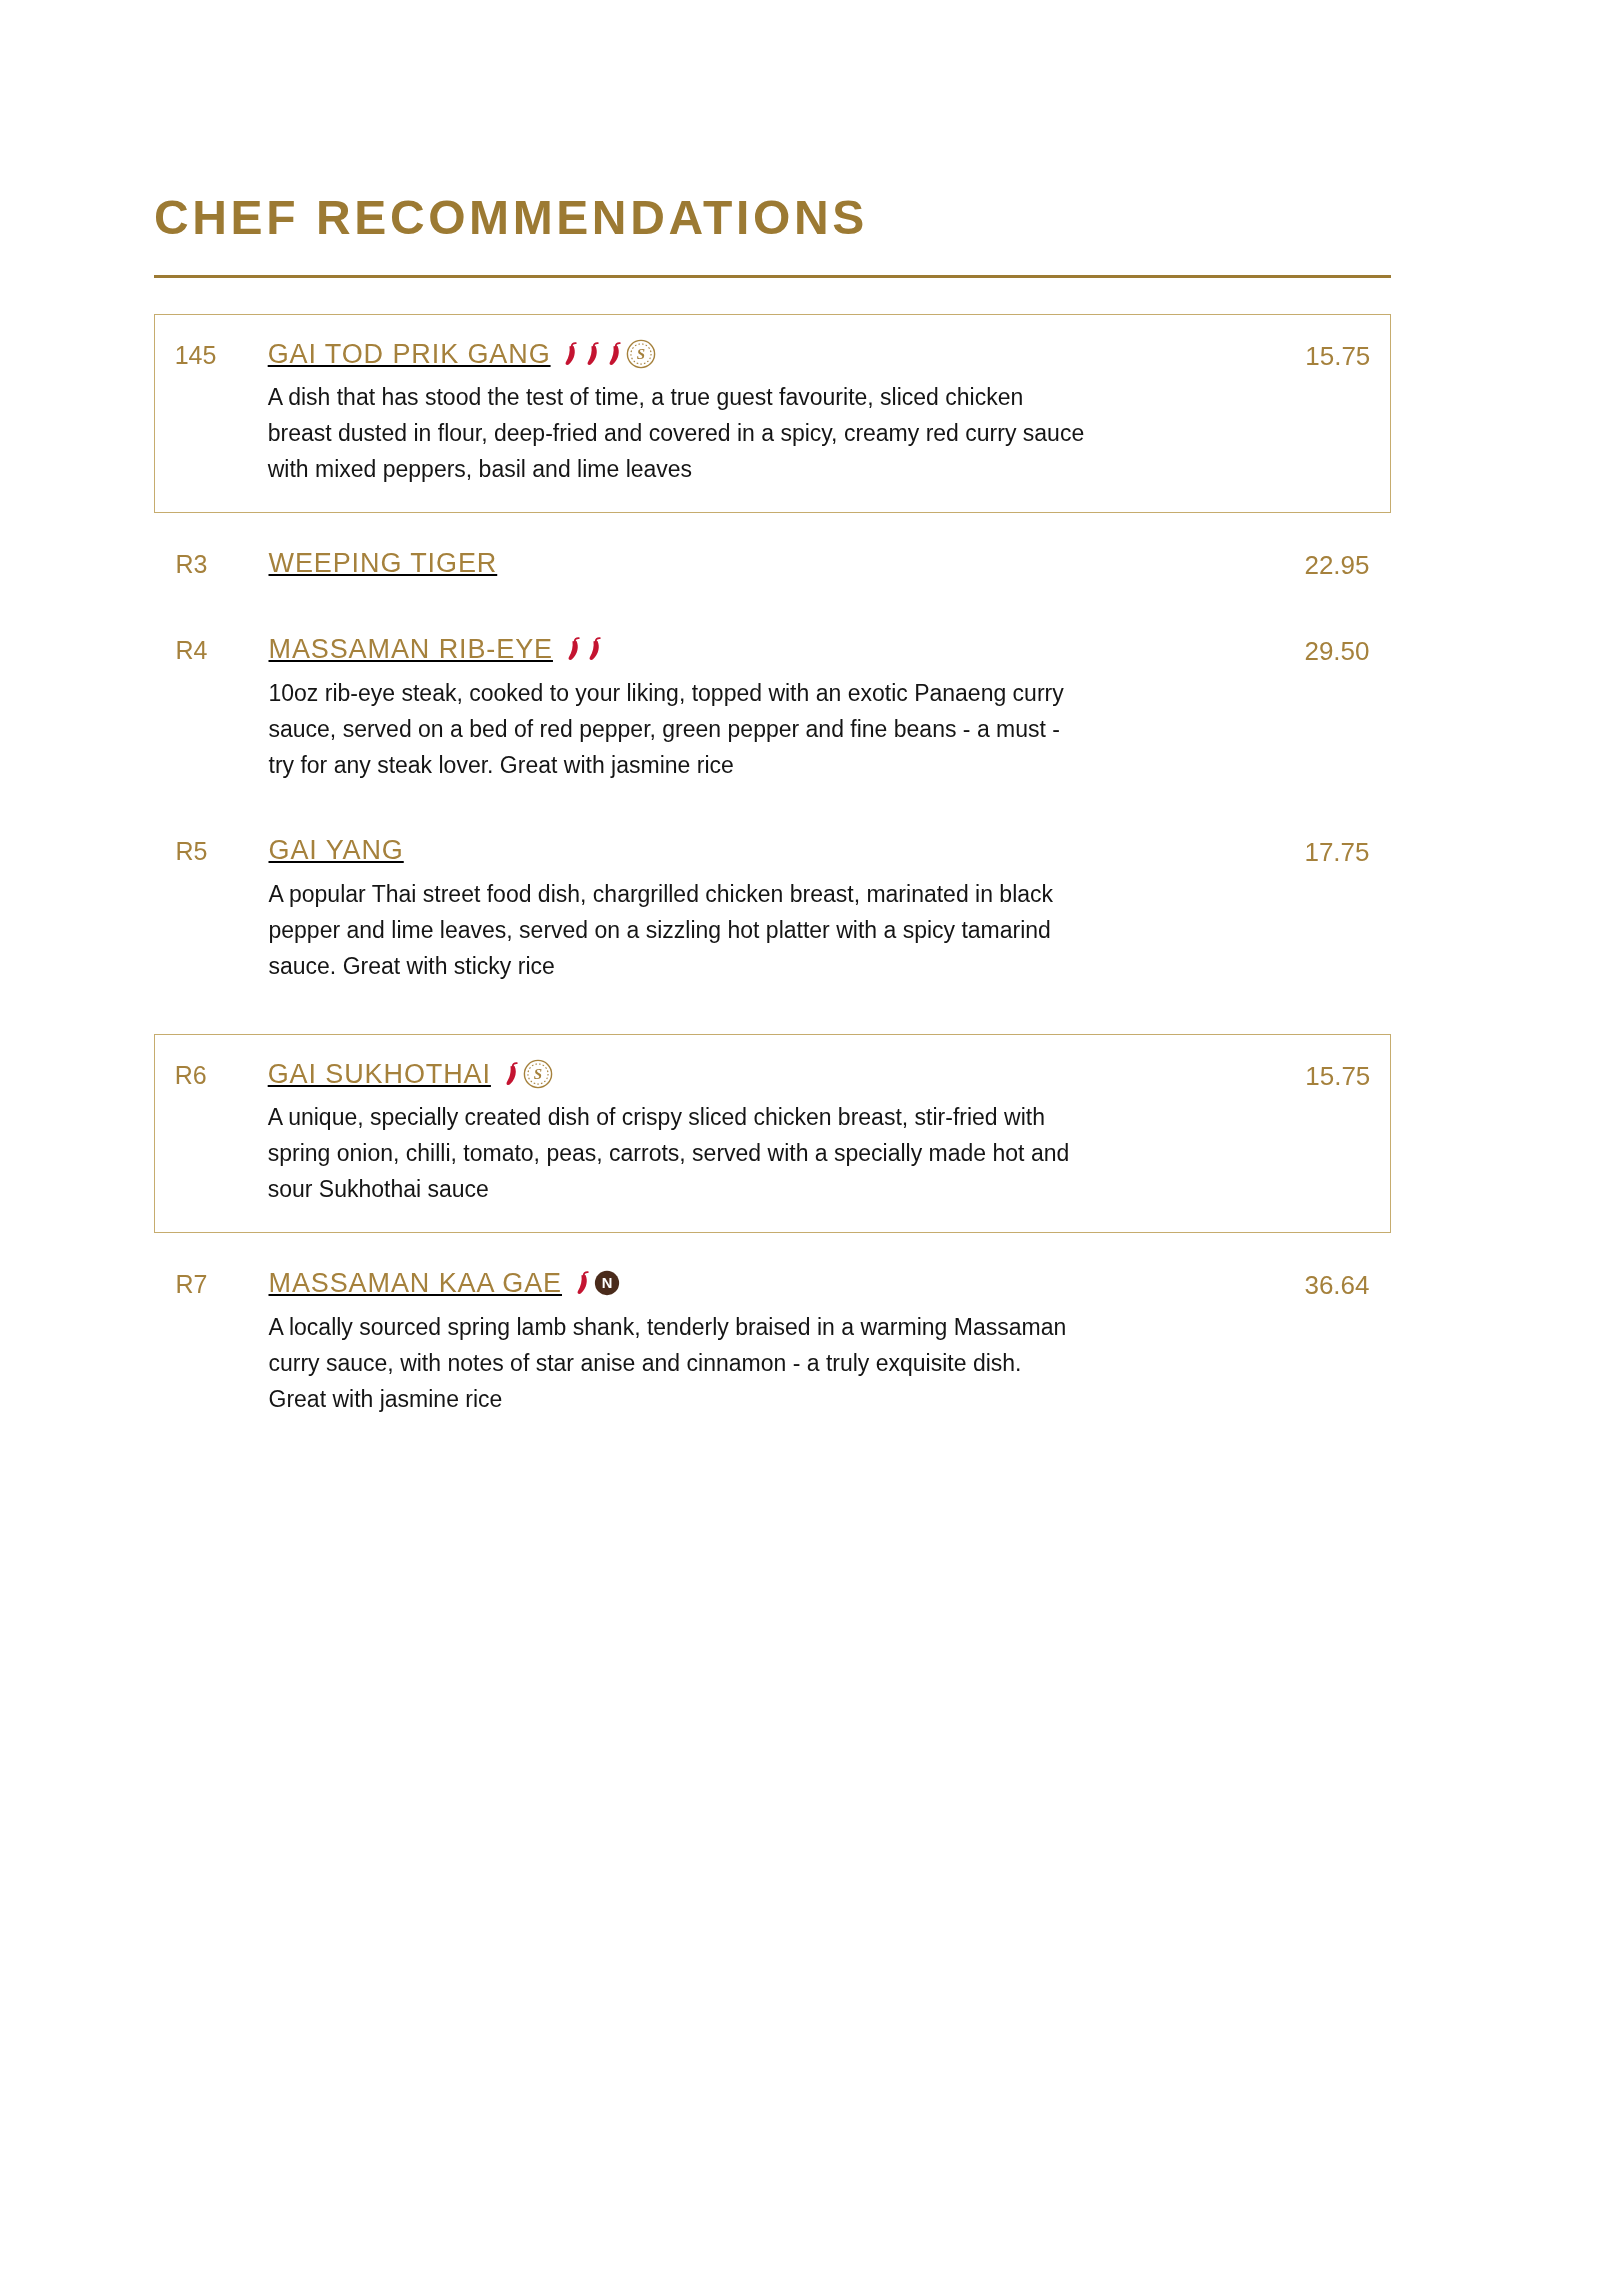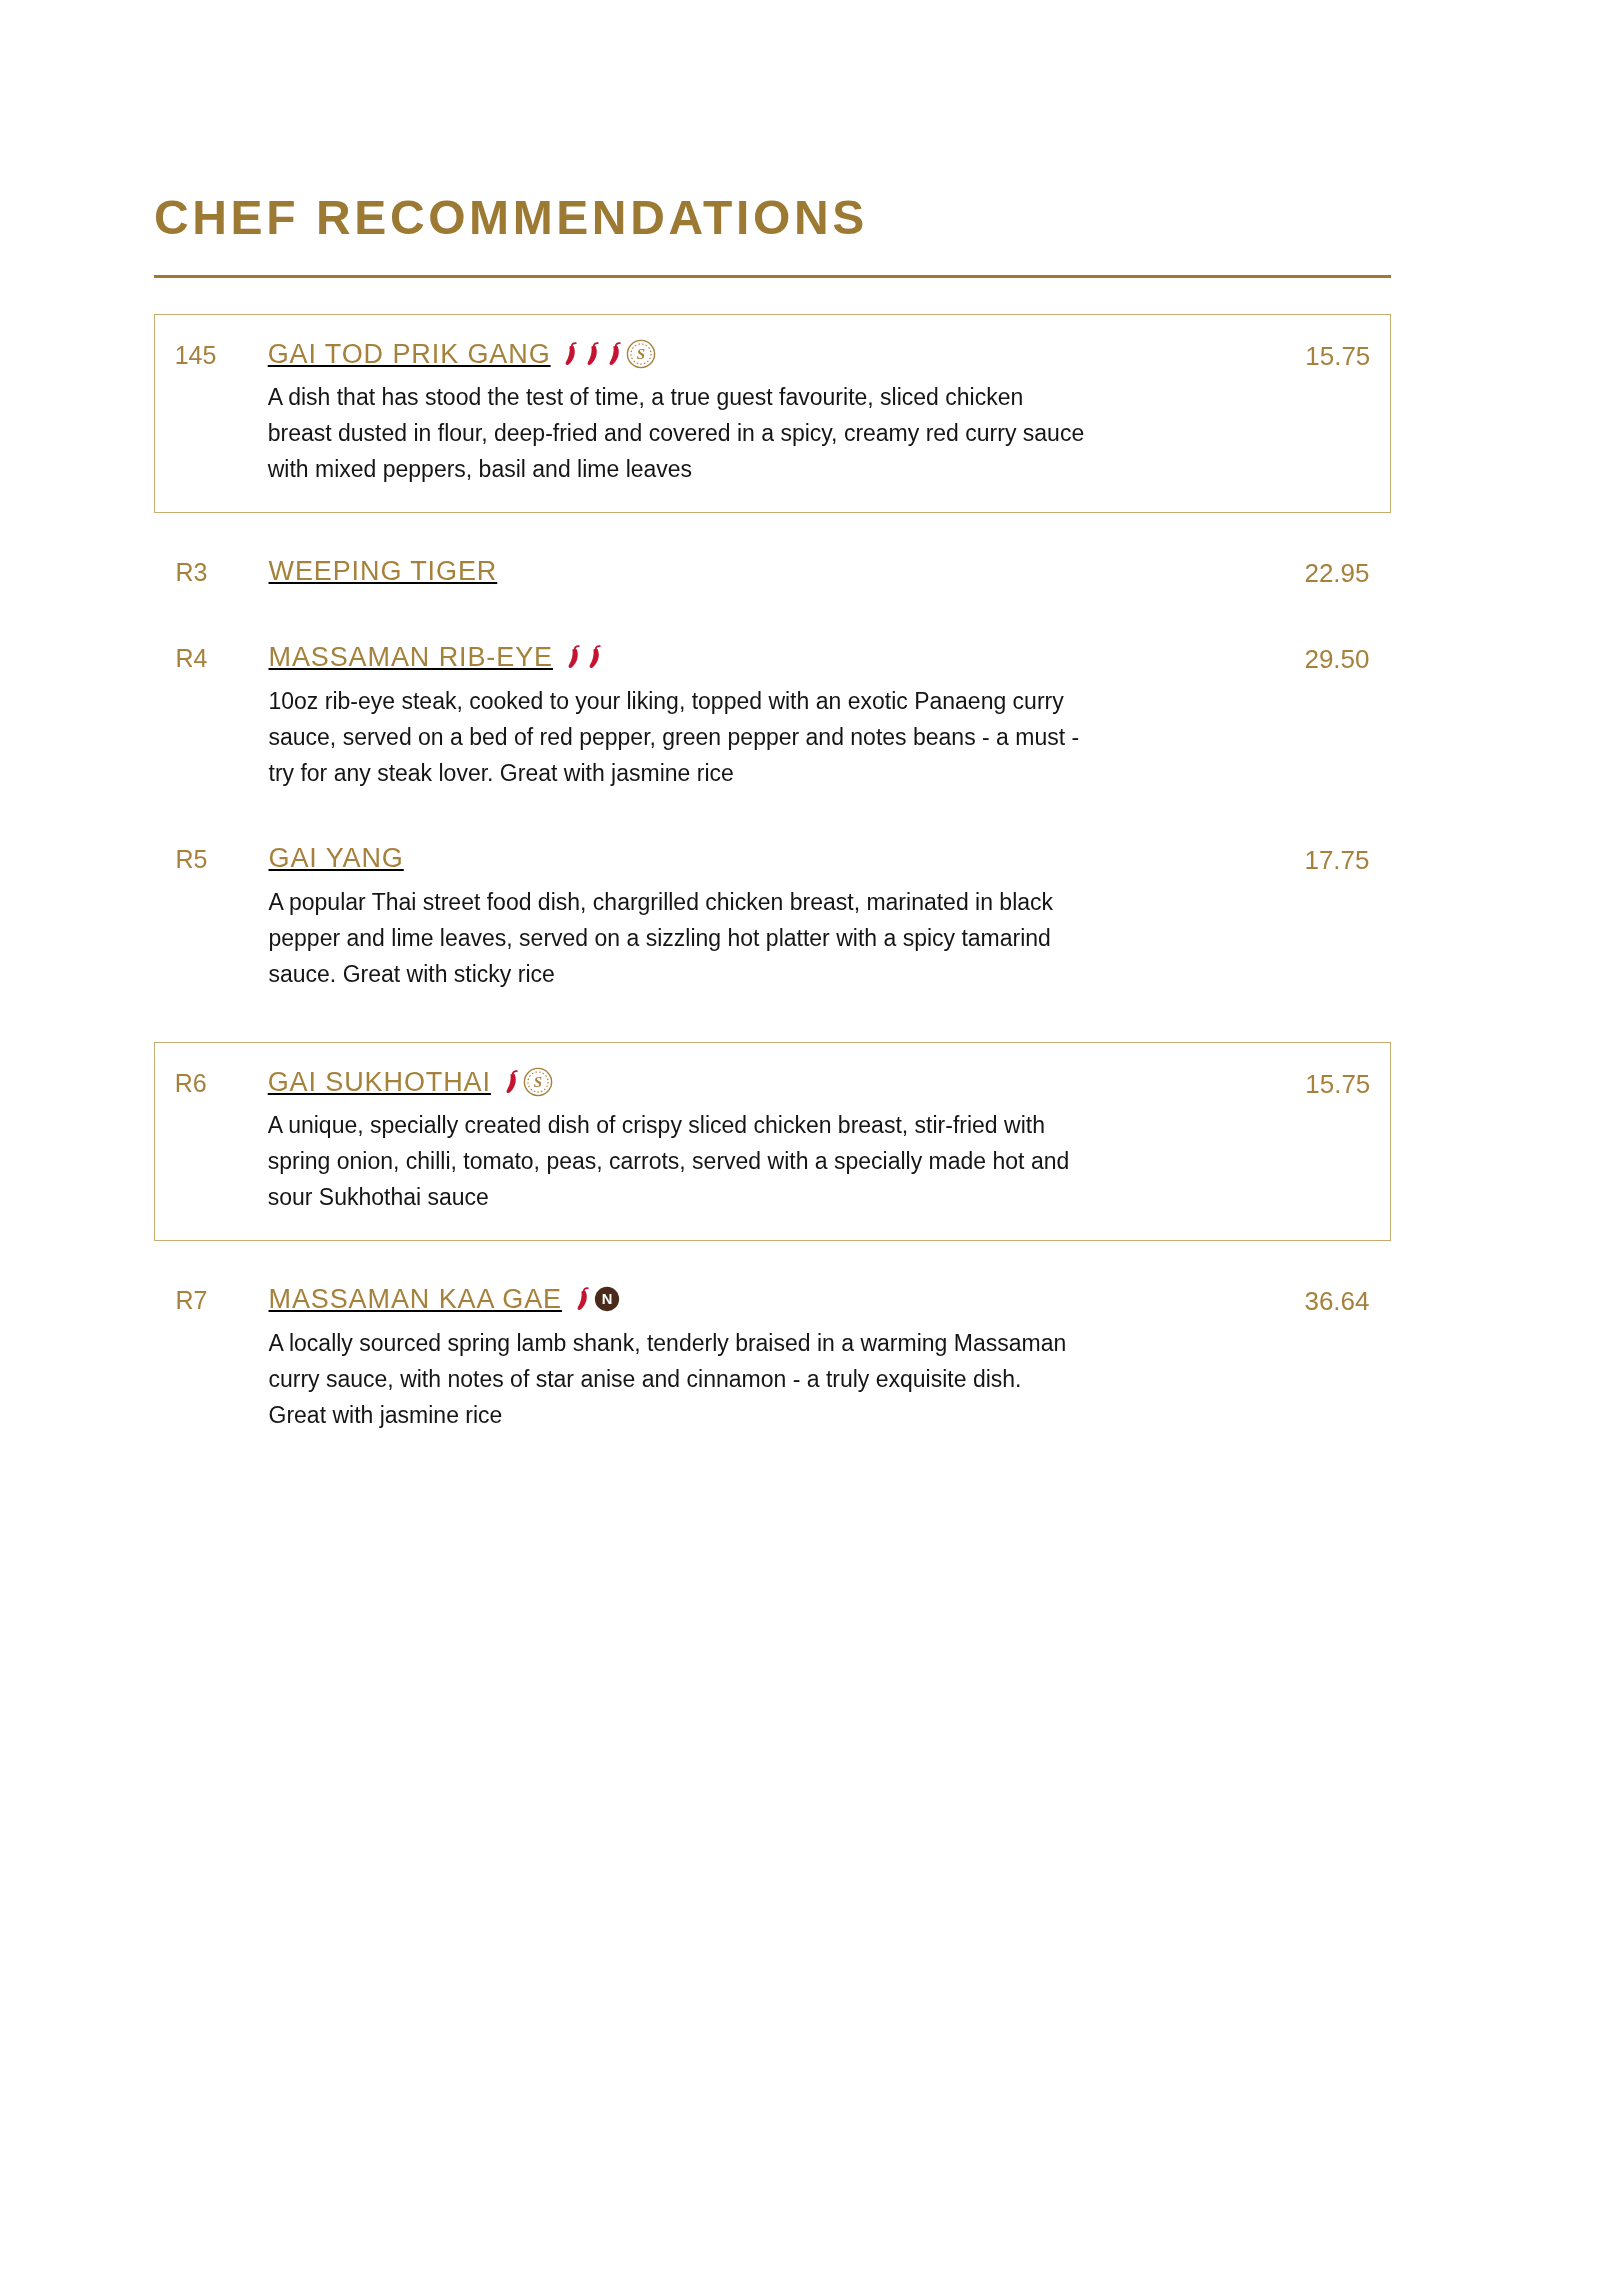--- a/index.html
+++ b/index.html
@@ -36,21 +36,21 @@
   .item{
     display:grid;
     grid-template-columns:93px 1fr auto;
     align-items:start;
     padding:0 21.5px;
     margin-bottom:50px;
   }
   .item.boxed{
     border:1.8px solid var(--border-gold);
     padding:21.5px 19.7px 25px 19.7px;
-    margin-bottom:40px;
+    margin-bottom:32px;
   }
   .item-code{
     font-size:25px;
     color:var(--gold-light);
     padding-top:4.5px;
   }
   .name-row{
     display:flex;
     align-items:center;
     gap:10.7px;
@@ -165,21 +165,21 @@
               </span>
               <span class="icon-wrap">
                 <svg class="chili" width="19" height="27" viewBox="0 0 22 30">
                   <path class="body" d="M14.5 5.2 C17.6 11.5 15.9 20.3 9.3 26.4 C7.2 28.3 4.2 26.6 5.6 24.1 C9.3 17.6 10.6 11.4 9.8 5.4 Z"></path>
                   <path class="stem" d="M12.2 5.6 C12.6 3.2 14.4 1.7 17.2 1.9"></path>
                 </svg>
               </span>
             </span>
       </div>
       <p class="item-desc">10oz rib-eye steak, cooked to your liking, topped with an exotic Panaeng curry
-sauce, served on a bed of red pepper, green pepper and notes beans - a must -
+sauce, served on a bed of red pepper, green pepper and fine beans - a must -
 try for any steak lover. Great with jasmine rice</p>
     </div>
     <div class="item-price">29.50</div>
   </article>
 
   <article class="item">
     <div class="item-code">R5</div>
     <div class="item-main">
       <div class="name-row">
         <span class="item-name">GAI YANG</span>

